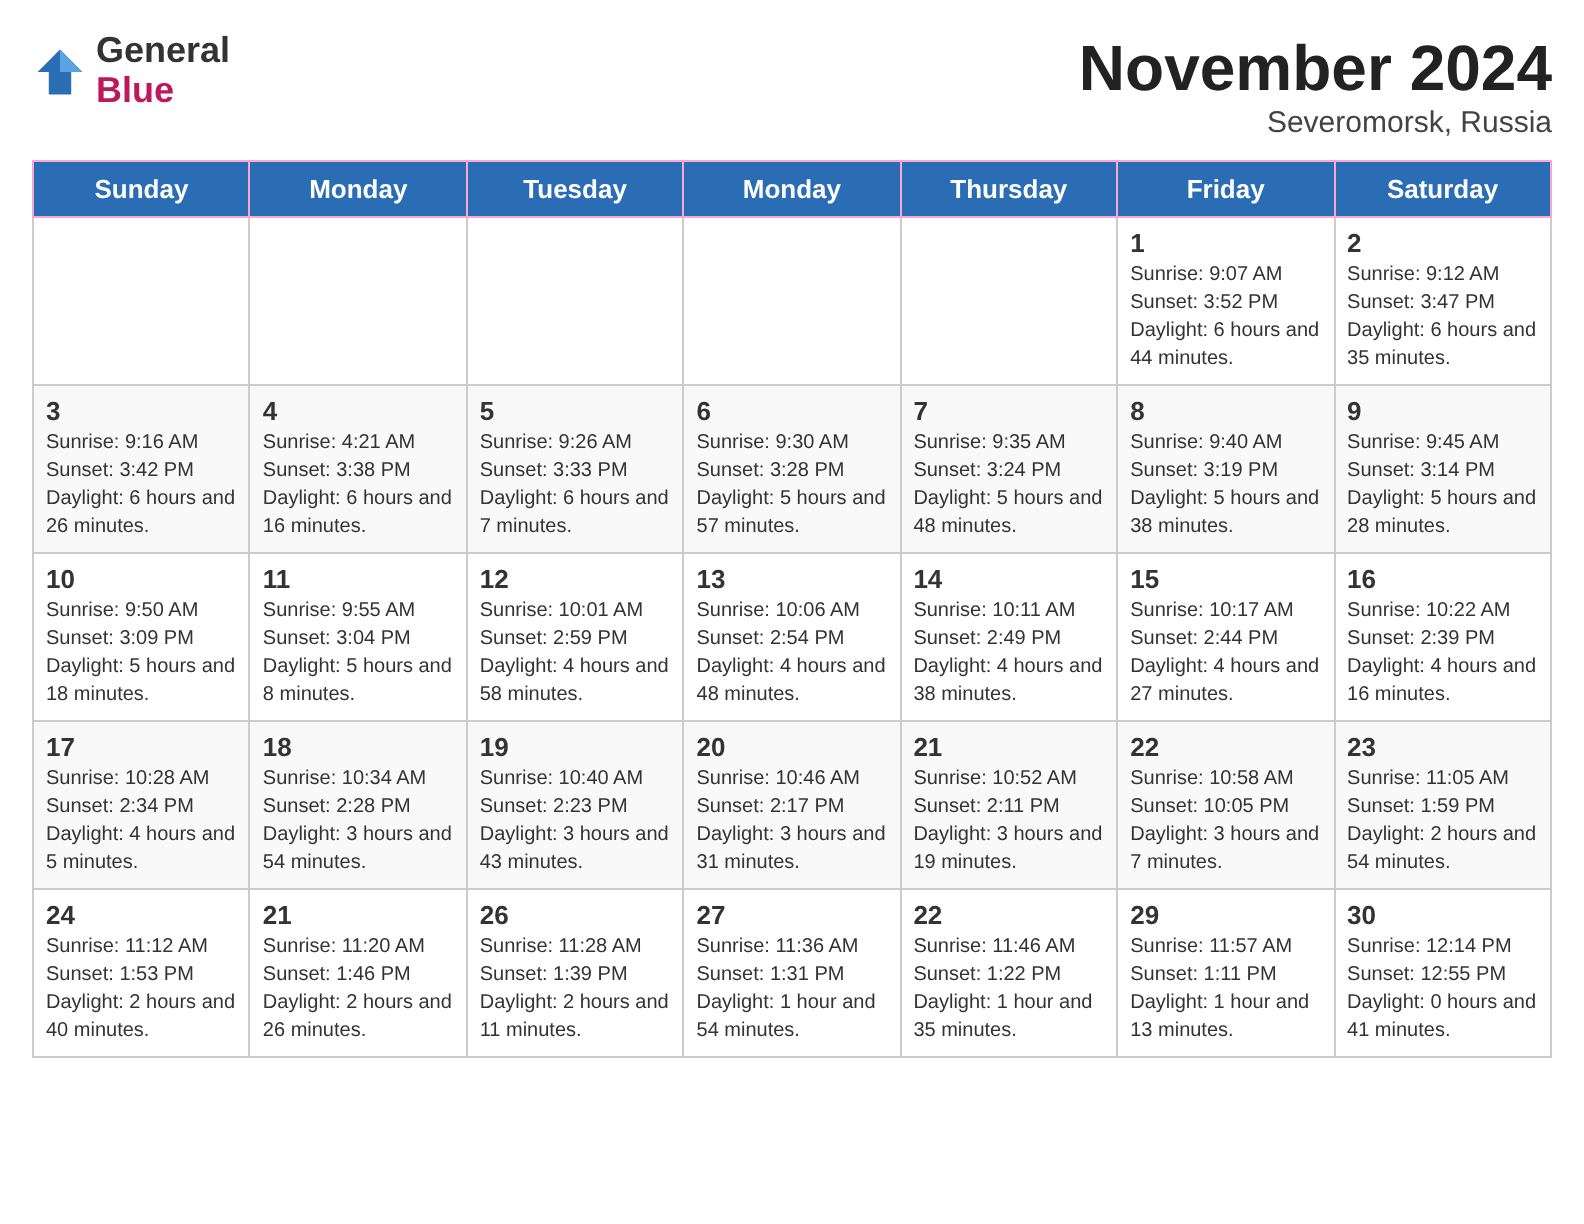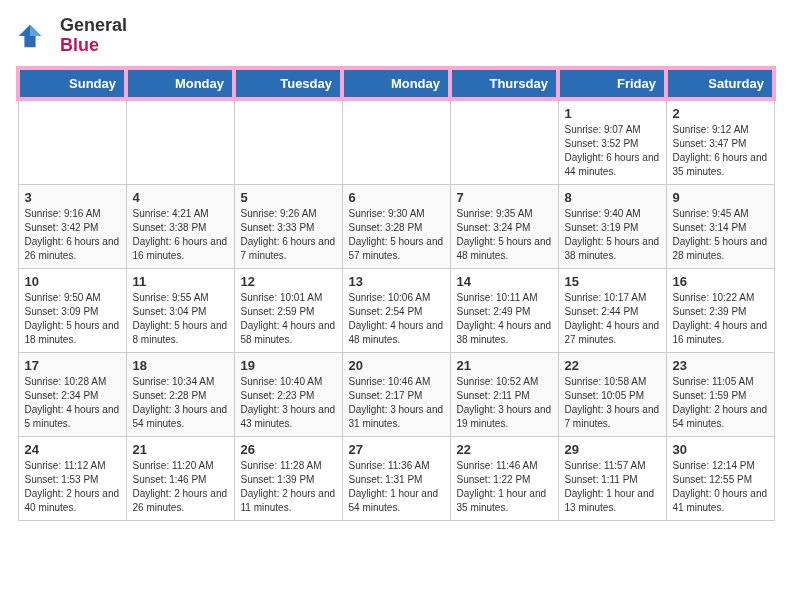--- a/index.html
+++ b/index.html
@@ -12,21 +12,21 @@
     }
     .header {
       display: flex;
       justify-content: space-between;
       align-items: flex-start;
       margin-bottom: 10px;
     }
     .logo {
       display: flex;
       align-items: center;
-      gap: 16px;
+      gap: 4px;
     }
     .logo-text {
       font-size: 18px;
       font-weight: bold;
       line-height: 1.1;
     }
     .logo-text .general { color: #333; }
     .logo-text .blue { color: #be185d; }
     .logo-icon {
       width: 28px;
@@ -45,25 +45,25 @@
       color: #444;
     }
     .calendar {
       width: 100%;
       border-collapse: collapse;
       border: 1px solid #ccc;
     }
     .calendar th {
       background-color: #2a6db5;
       color: #fff;
-      text-align: right;
+      text-align: center;
       padding: 6px 8px;
       font-size: 13px;
       font-weight: bold;
-      border: 4px solid #f9a8d4;
+      border: 1px solid #f9a8d4;
     }
     .calendar td {
       border: 1px solid #ccc;
       vertical-align: top;
       padding: 5px 6px;
       font-size: 11px;
       color: #333;
       width: calc(100% / 7);
       height: 80px;
     }
@@ -98,20 +98,24 @@
   <div class="logo">
     <svg class="logo-icon" viewBox="0 0 40 40" xmlns="http://www.w3.org/2000/svg">
       <polygon points="20,4 36,20 28,20 28,36 12,36 12,20 4,20" fill="#2a6db5"></polygon>
       <polygon points="20,4 36,20 20,20" fill="#5ba3e0"></polygon>
     </svg>
     <div class="logo-text">
       <span class="general">General</span><br>
       <span class="blue">Blue</span>
     </div>
   </div>
+  <div class="title-block">
+    <div class="month-title">November 2024</div>
+    <div class="subtitle">Severomorsk, Russia</div>
+  </div>
 </div>
 
 <table class="calendar">
   <thead>
     <tr>
     <th>Sunday</th>
         <th>Monday</th>
         <th>Tuesday</th>
         <th>Monday</th>
         <th>Thursday</th>

